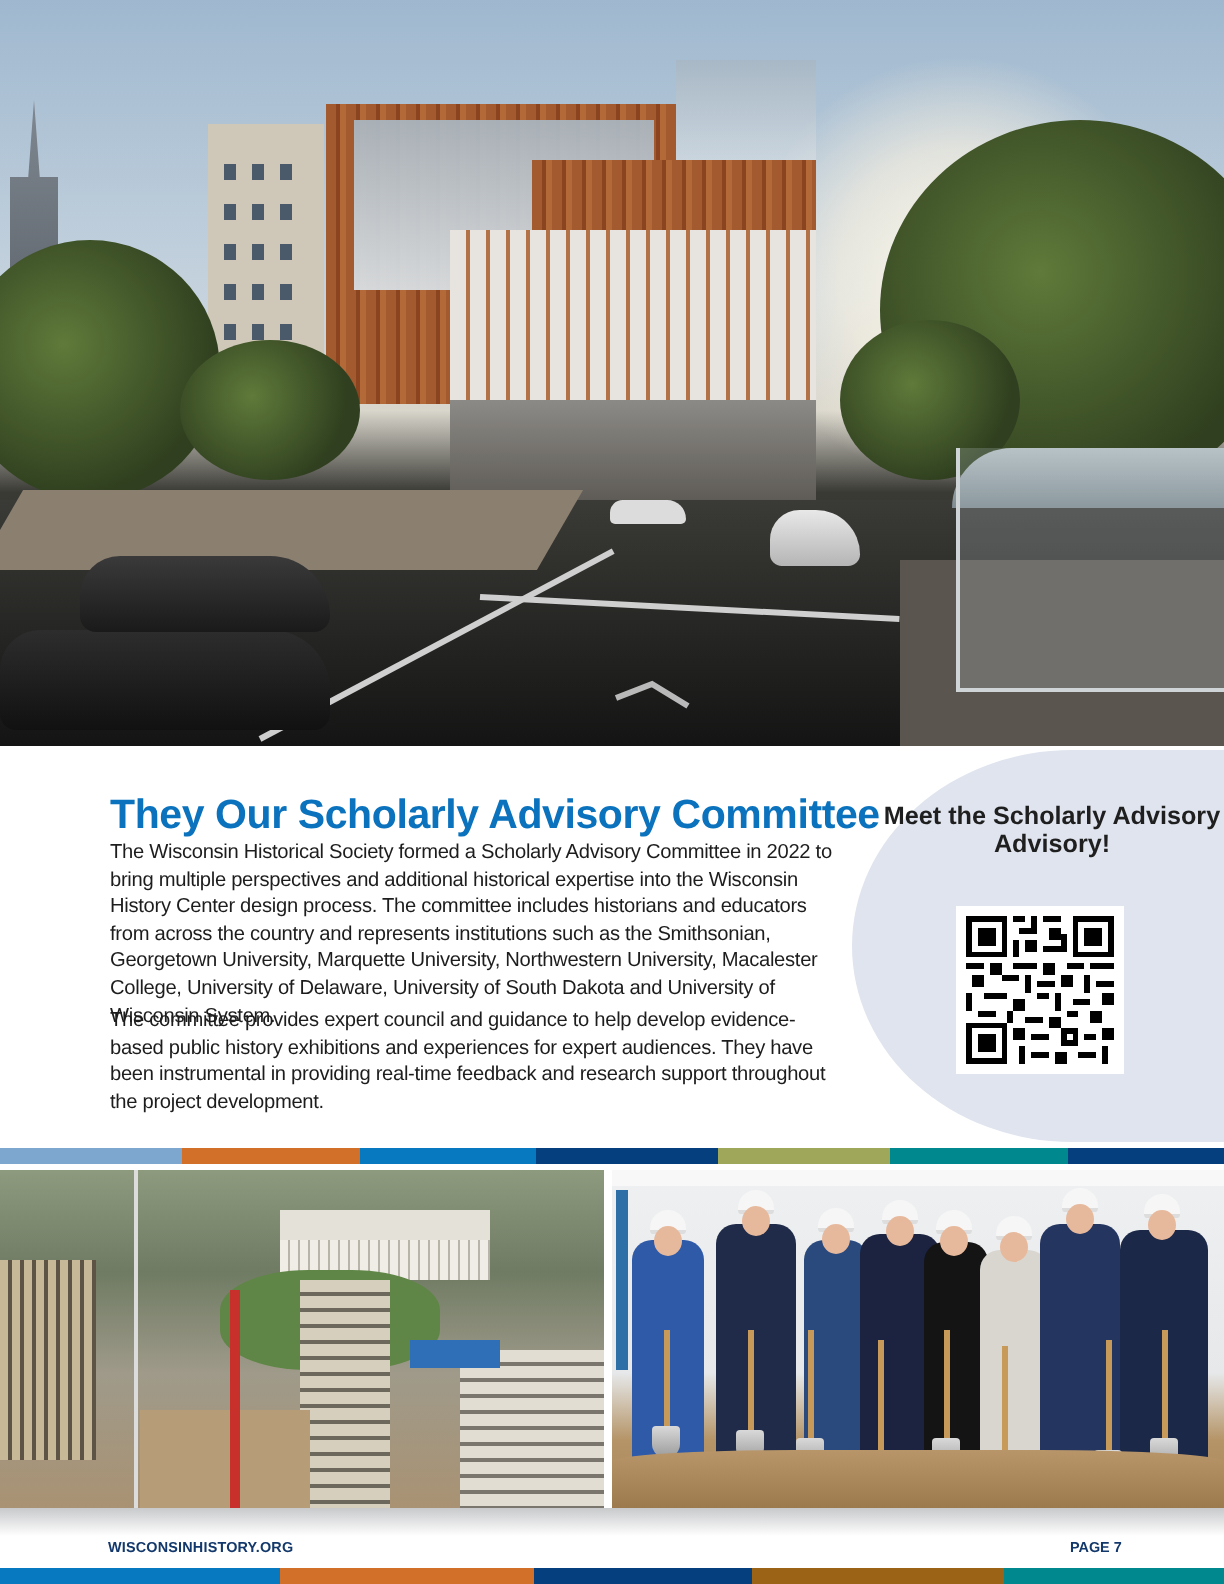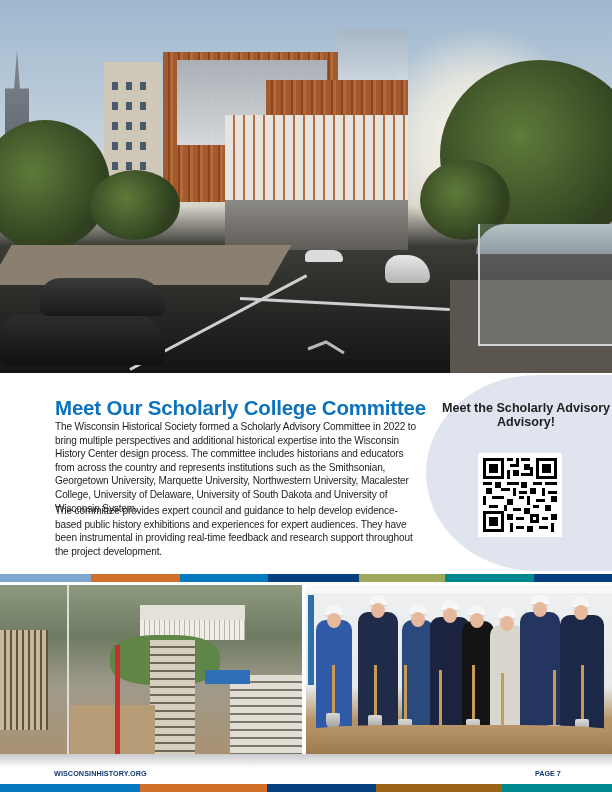--- a/index.html
+++ b/index.html
@@ -98,21 +98,21 @@
   <div class="car" style="left:40px;top:278px;width:125px;height:38px;background:linear-gradient(180deg,#3a3a3a,#1a1a1a);"></div>
   <div class="car" style="left:385px;top:255px;width:45px;height:28px;background:linear-gradient(180deg,#e8e8e8,#b5b5b5);"></div>
   <div class="car" style="left:305px;top:250px;width:38px;height:12px;background:#dcdcdc;"></div>
   <div class="shelter-roof"></div>
   <div class="shelter"></div>
   <svg class="chevron" viewBox="0 0 40 16">
     <polyline points="2,10 20,3 38,14" fill="none" stroke="#b9b9b9" stroke-width="3"></polyline>
   </svg>
 </div>
 
-<div class="title">Meet Our Scholarly College Committee</div>
+<div class="title">They Our Scholarly Advisory Committee</div>
 <div class="body-p p1">The Wisconsin Historical Society formed a Scholarly Advisory Committee in 2022 to bring multiple perspectives and additional historical expertise into the Wisconsin History Center design process. The committee includes historians and educators from across the country and represents institutions such as the Smithsonian, Georgetown University, Marquette University, Northwestern University, Macalester College, University of Delaware, University of South Dakota and University of Wisconsin System.</div>
 <div class="body-p p2">The committee provides expert council and guidance to help develop evidence-based public history exhibitions and experiences for expert audiences. They have been instrumental in providing real-time feedback and research support throughout the project development.</div>
 
 <div class="side-panel"></div>
 <div class="side-heading">Meet the Scholarly Advisory Advisory!</div>
 <div class="qr-box" title="QR code linking to Scholarly Advisory Committee page">
   <svg class="qr" viewBox="0 0 25 25" shape-rendering="crispEdges">
     <rect x="0" y="0" width="7" height="7" fill="#000"></rect>
       <rect x="1" y="1" width="5" height="5" fill="#fff"></rect>
       <rect x="2" y="2" width="3" height="3" fill="#000"></rect>

